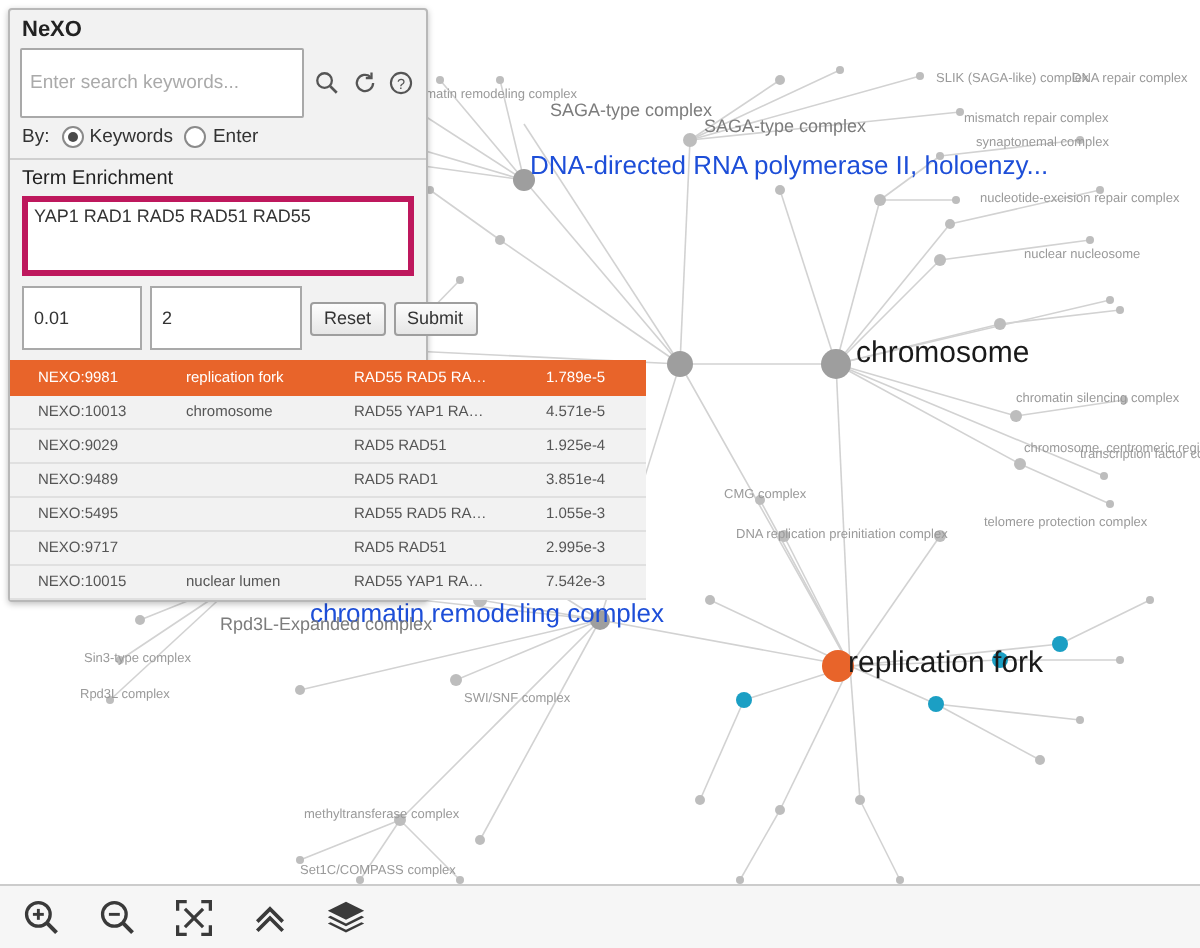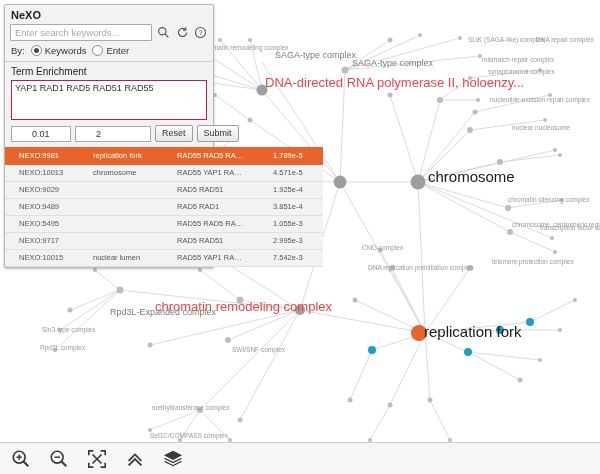--- a/index.html
+++ b/index.html
@@ -35,21 +35,21 @@
     white-space: nowrap;
     color: #4a4a4a;
     pointer-events: none;
   }
   .node-label.big {
     font-size: 15px;
     color: #3a3a3a;
   }
   .node-label.mid {
     font-size: 13px;
-    color: #ef4444;
+    color: #1d4ed8;
   }
   .node-label.small {
     font-size: 9px;
     color: #7c7c7c;
   }
   .node-label.tiny {
     font-size: 6.5px;
     color: #9a9a9a;
   }
   .node-label.accent {
@@ -76,21 +76,21 @@
     color: #222;
   }
   .search-row {
     display: flex;
     align-items: center;
     padding: 1px 5px 4px 5px;
     gap: 4px;
   }
   #search-input {
     flex: 1;
-    height: 17px;
+    height: 35px;
     border: 1px solid #a9a9a9;
     background: #ffffff;
     font-size: 9.5px;
     padding: 0 4px;
     color: #555;
     border-radius: 1px;
     box-sizing: border-box;
   }
   #search-input::placeholder { color: #aaa; }
   .icon-btn {
@@ -140,41 +140,41 @@
   #term-enrichment-label {
     font-size: 10px;
     padding: 4px 6px 3px 6px;
     color: #222;
   }
   #term-textarea {
     display: block;
     width: 196px;
     height: 40px;
     margin: 0 6px 5px 6px;
-    border: 1px solid #be185d;
+    border: 3px solid #be185d;
     background: #ffffff;
     font-family: "Liberation Sans", sans-serif;
     font-size: 9px;
     color: #333;
     padding: 2px 3px;
     resize: none;
     box-sizing: border-box;
   }
   .controls-row {
     display: flex;
     align-items: center;
     gap: 4px;
     padding: 0 6px 5px 6px;
   }
   .ctrl-input {
-    height: 16px;
+    height: 32px;
     border: 1px solid #a9a9a9;
     background: #fff;
     font-size: 9px;
-    padding: 0 20px;
+    padding: 0 5px;
     color: #333;
     box-sizing: border-box;
   }
   #pvalue-input { width: 60px; }
   #count-input { width: 76px; }
   .btn {
     height: 17px;
     font-size: 9px;
     border: 1px solid #9e9e9e;
     border-radius: 2px;

